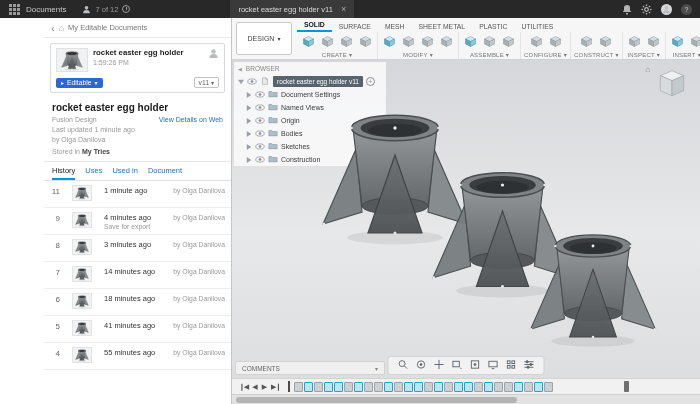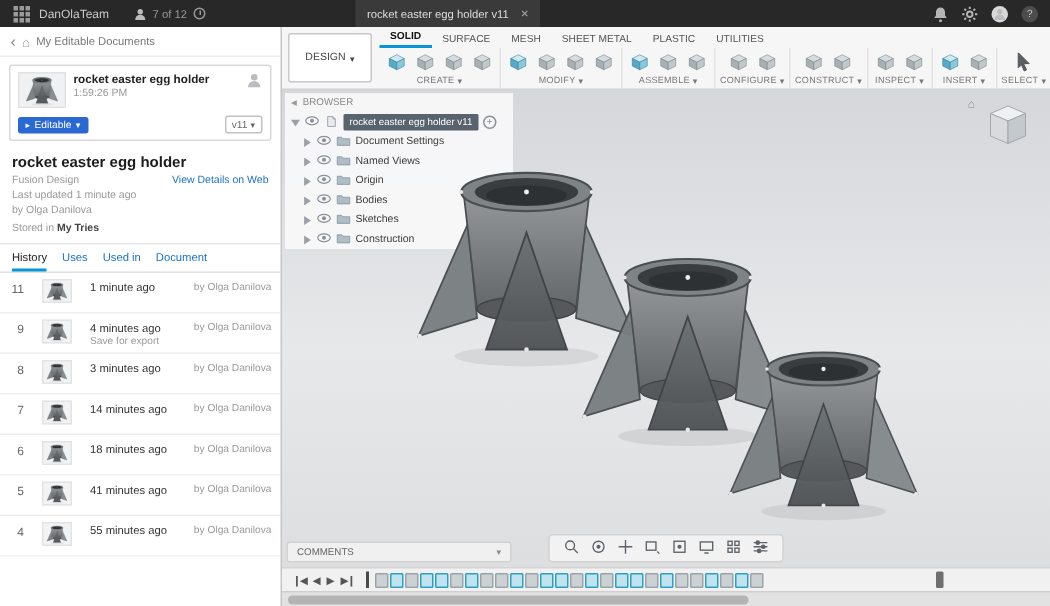--- a/index.html
+++ b/index.html
@@ -15,21 +15,21 @@
   .tb-cap { display:flex; gap:4px; align-items:center; color:#9a9a9a; font-size:7.5px; margin-left:16px; }
   .clock-ico { width:8px; height:8px; border:1px solid #9a9a9a; border-radius:50%; position:relative; }
   .clock-ico::before { content:""; position:absolute; left:3px; top:1px; width:1px; height:3px; background:#9a9a9a; }
   .tb-tab { margin-left:100px; background:#3a3a3a; height:18px; display:flex; align-items:center; gap:8px; padding:0 8px; font-size:7.5px; color:#ddd; }
   .close-x::before { content:"×"; color:#aaa; font-size:9px; }
   .tb-right { margin-left:auto; display:flex; gap:9px; align-items:center; }
   .avatar { width:11px; height:11px; border-radius:50%; background:#d8d8d8; display:flex; align-items:center; justify-content:center; overflow:hidden; }
   .qmark { width:11px; height:11px; border-radius:50%; background:#4c4c4c; color:#ccc; display:flex; align-items:center; justify-content:center; }
   .qmark::before { content:"?"; font-size:7px; }
 
-  .main { display:flex; height:386px; }
+  .main { display:flex; height:386px;padding-left:44px; }
 
   
   .datapanel { width:188px; background:#fff; border-right:1px solid #c6c6c6; display:flex; flex-direction:column; overflow:hidden; }
   .dp-breadcrumb { height:20px; display:flex; align-items:center; gap:4px; padding:0 7px; border-bottom:1px solid #ececec; color:#777; font-size:7.5px; }
   .back::before { content:"‹"; font-size:11px; color:#888; }
   .home::before { content:"⌂"; font-size:9px; color:#999; }
   .dp-card { margin:5px 6px; border:1px solid #d9d9d9; border-radius:2px; padding:4px 5px; }
   .dpc-top { display:flex; gap:5px; }
   .dpc-thumb { width:32px; height:24px; background:#f0f1f2; border:1px solid #e2e2e2; display:flex; align-items:center; justify-content:center; }
   .dpc-thumb svg { width:22px; height:22px; }
@@ -203,21 +203,21 @@
       </g>
     </symbol>
   </defs>
 </svg>
 
 <div class="app">
 
   <div class="topbar">
     <div class="tb-team">
       <span class="dots"></span>
-      <span>DanOlaTeam</span>
+      <span>Documents</span>
     </div>
     <div class="tb-cap">
       <svg style="width:9px;height:9px">
           <use href="#person"></use>
         </svg>
       <span>7 of 12</span>
       <span class="clock-ico"></span>
     </div>
     <div class="tb-tab">
       <span>rocket easter egg holder v11</span>

